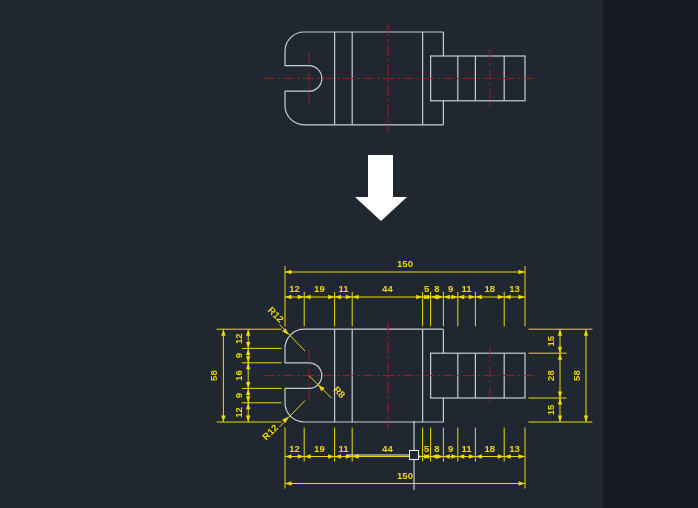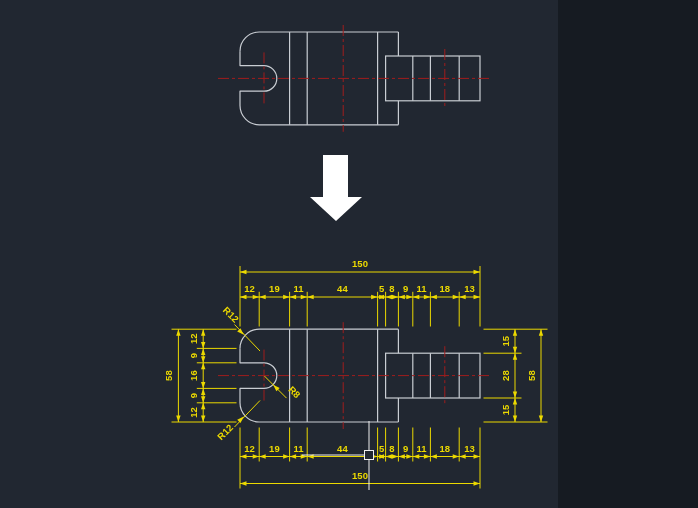--- a/index.html
+++ b/index.html
@@ -1,20 +1,21 @@
 <!DOCTYPE html>
 <html><head>
 <meta charset="utf-8">
 <style>
   html,body{margin:0;padding:0;background:#161b22;}
   .stage{
     position:relative;
     width:558px;height:508px;
     overflow:hidden;
     font-family:"Liberation Sans", sans-serif;
+    padding-left:45px;
   }
   svg text{
     font-family:"Liberation Sans", sans-serif;
     font-weight:bold;
     font-size:9.5px;
   }
 </style>
 </head>
 <body>
 

